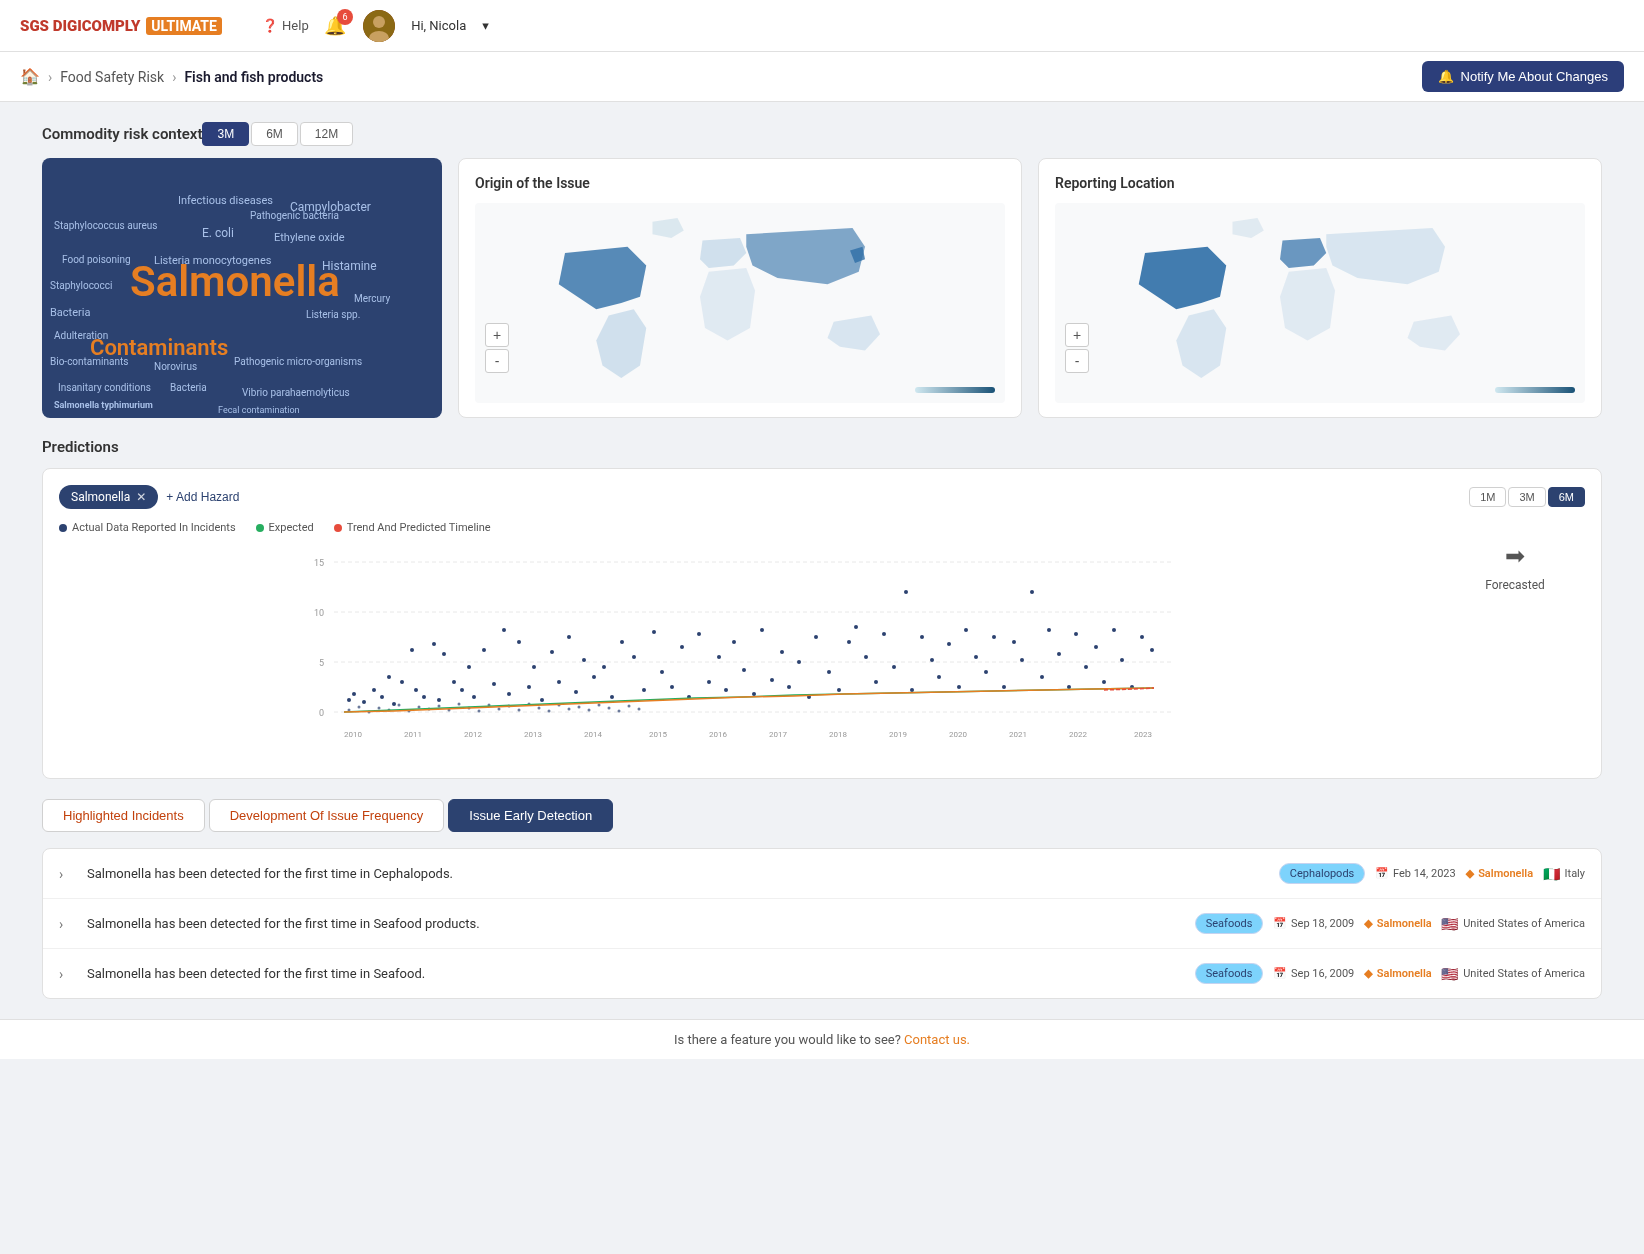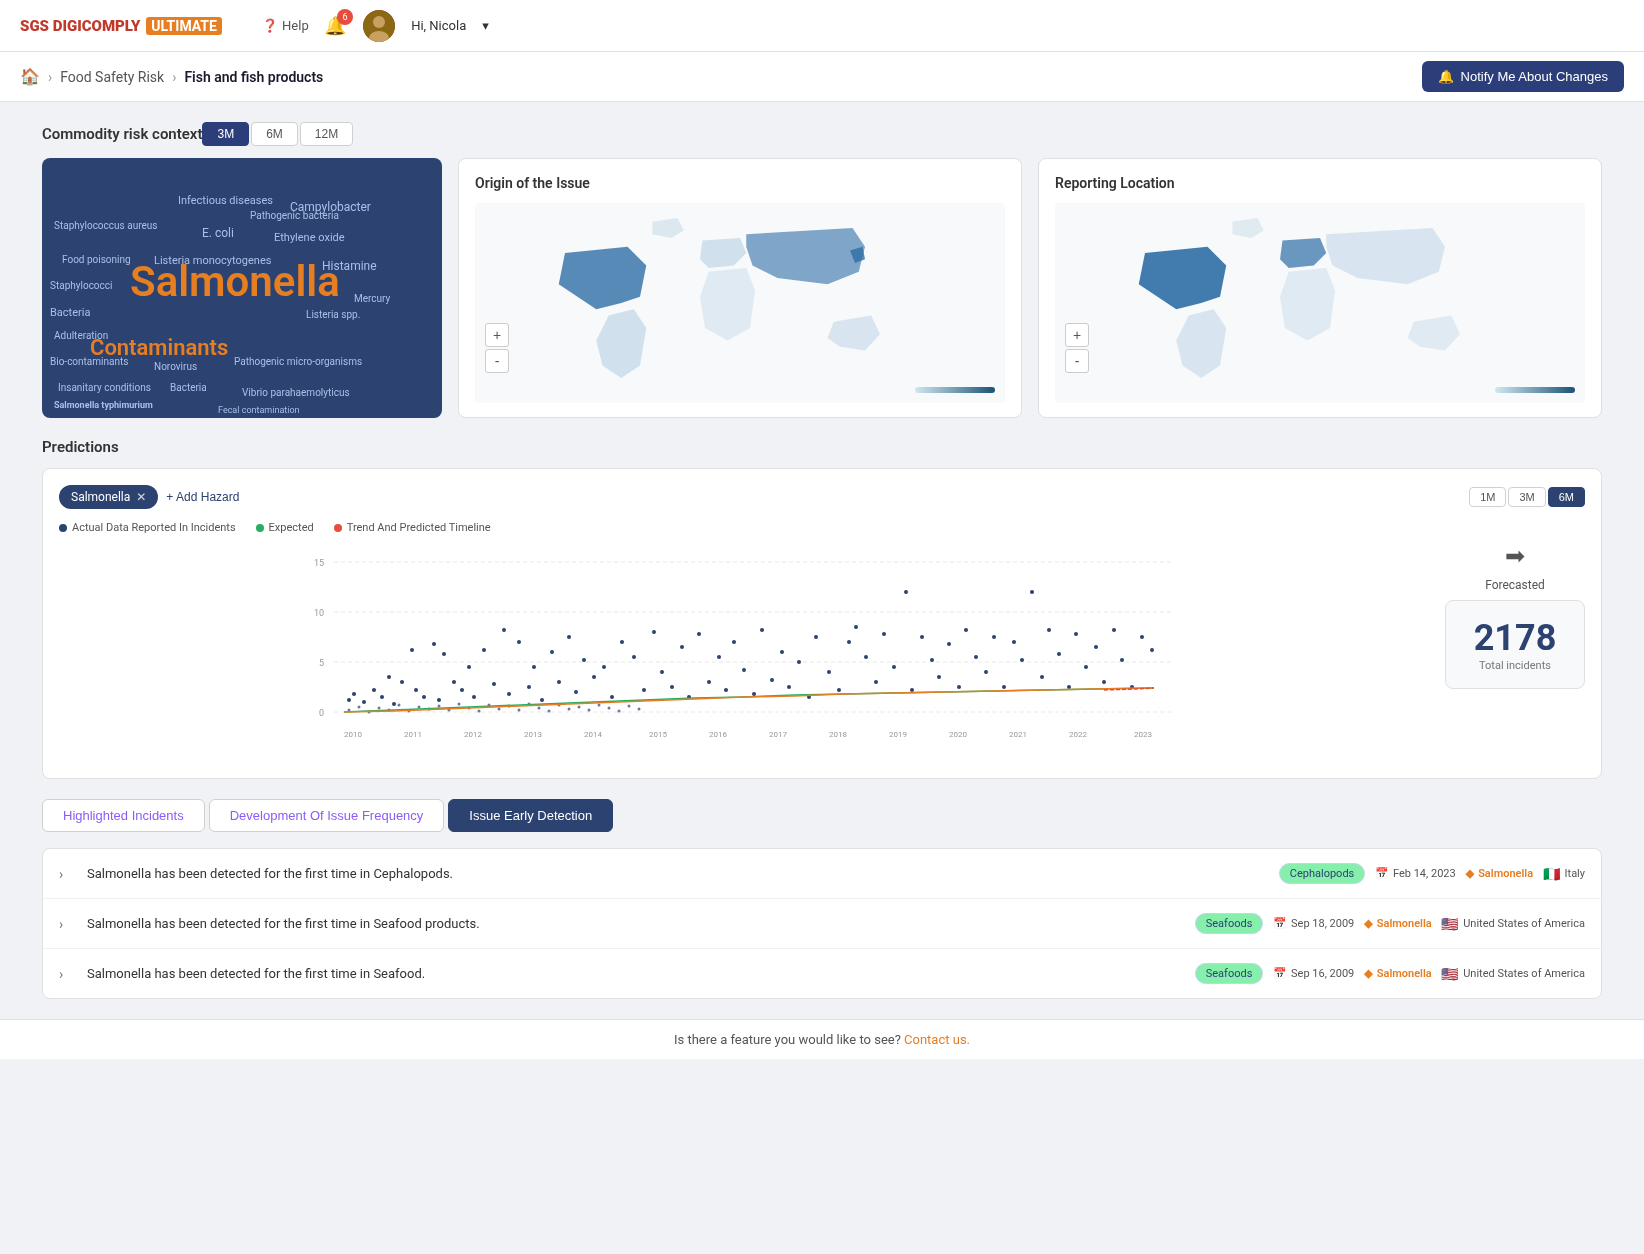--- a/index.html
+++ b/index.html
@@ -80,31 +80,31 @@
     .forecasted-label { font-size: 12px; color: #555; text-align: center; }
     .total-incidents-card { background: #f8f9fa; border: 1px solid #e0e0e0; border-radius: 8px; padding: 16px; text-align: center; width: 100%; }
     .total-count { font-size: 36px; font-weight: 700; color: #2c4270; }
     .total-label { font-size: 11px; color: #777; }
 
     
     .chart-svg { width: 100%; height: 220px; }
 
     
     .tabs-row { display: flex; gap: 4px; margin-bottom: 16px; }
-    .tab-btn { padding: 8px 20px; border-radius: 6px; border: 1px solid #d0d0d0; background: #fff; color: #8b5cf6; font-size: 13px; cursor: pointer; }
+    .tab-btn { padding: 8px 20px; border-radius: 6px; border: 1px solid #d0d0d0; background: #fff; color: #c2410c; font-size: 13px; cursor: pointer; }
     .tab-btn.active { background: #2c4270; color: #fff; border-color: #2c4270; }
 
     
     .incidents-section { background: #fff; border: 1px solid #e0e0e0; border-radius: 8px; overflow: hidden; }
     .incident-row { display: flex; align-items: center; padding: 14px 16px; border-bottom: 1px solid #f0f0f0; gap: 12px; }
     .incident-row:last-child { border-bottom: none; }
     .expand-btn { color: #777; font-size: 14px; cursor: pointer; min-width: 16px; }
     .incident-text { flex: 1; font-size: 13px; color: #333; }
     .incident-tags { display: flex; align-items: center; gap: 10px; }
-    .category-tag { background: #86efac; color: #2c4270; border: 1px solid #c5d3f0; padding: 3px 10px; border-radius: 12px; font-size: 11px; white-space: nowrap; }
+    .category-tag { background: #7dd3fc; color: #2c4270; border: 1px solid #c5d3f0; padding: 3px 10px; border-radius: 12px; font-size: 11px; white-space: nowrap; }
     .date-tag { display: flex; align-items: center; gap: 4px; color: #555; font-size: 11px; white-space: nowrap; }
     .hazard-tag-sm { display: flex; align-items: center; gap: 4px; color: #e67e22; font-size: 11px; font-weight: 600; white-space: nowrap; }
     .country-tag { display: flex; align-items: center; gap: 4px; color: #555; font-size: 11px; white-space: nowrap; }
     .flag-icon { font-size: 14px; }
 
     
     .page-footer { text-align: center; padding: 12px; font-size: 13px; color: #555; background: #fff; border-top: 1px solid #e0e0e0; }
     .contact-link { color: #e67e22; cursor: pointer; text-decoration: none; }
 
     
@@ -449,24 +449,20 @@
           <polyline points="50,170 100,168 150,166 200,164 250,162 300,160 350,158 400,156 450,155 500,153 550,152 600,151 650,150 700,149 750,148 800,147 860,146" stroke="#27ae60" stroke-width="1.5" fill="none"></polyline>
 
           <polyline points="50,170 100,169 150,167 200,165 250,163 300,161 350,159 400,157 450,155 500,154 550,152 600,151 650,150 700,149 750,148 800,147 860,146" stroke="#e67e22" stroke-width="1.5" fill="none"></polyline>
 
           <polyline points="810,148 840,147 860,146" stroke="#e74c3c" stroke-width="1.5" fill="none" stroke-dasharray="4,2"></polyline>
         </svg>
       </div>
       <div class="chart-side">
         <span class="forecasted-arrow">➡</span>
         <span class="forecasted-label">Forecasted</span>
-        <div class="total-incidents-card">
-          <div class="total-count">2178</div>
-          <div class="total-label">Total incidents</div>
-        </div>
       </div>
     </div>
   </div>
 
   <div class="tabs-row">
     <button class="tab-btn">Highlighted Incidents</button>
     <button class="tab-btn">Development Of Issue Frequency</button>
     <button class="tab-btn active">Issue Early Detection</button>
   </div>
 

